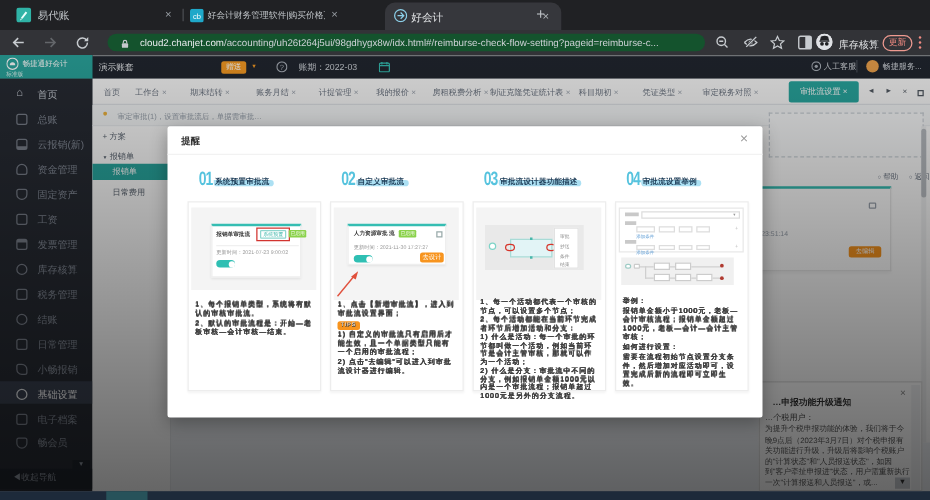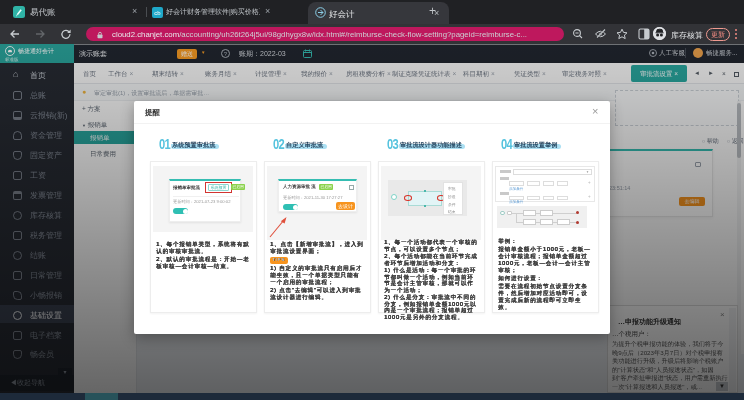--- a/index.html
+++ b/index.html
@@ -8,21 +8,21 @@
   .abs { position:absolute; }
 
   
   #tabstrip { position:absolute; left:0; top:0; width:744px; height:24px; background:#202124; }
   .tabtxt { position:absolute; top:7px; font-size:8.5px; color:#bfc3c7; white-space:nowrap; }
   .tabx { position:absolute; top:6px; font-size:9px; color:#9aa0a6; }
   #activetab { position:absolute; left:281px; top:2px; width:141px; height:22px; background:#36373c; border-radius:8px 8px 0 0;margin-left:27px; }
 
   
   #toolbar { position:absolute; left:0; top:24px; width:744px; height:20px; background:#323337; }
-  #urlpill { position:absolute; left:86px; top:3px; width:478px; height:14px; border-radius:7px; background:#be185d;text-align:center; }
+  #urlpill { position:absolute; left:86px; top:3px; width:478px; height:14px; border-radius:7px; background:#14532d;text-align:center; }
   #urltxt { position:absolute; left:26px; top:3px; font-size:7.8px; color:#cdd1d5; white-space:nowrap; letter-spacing:0px; }
 
   
   #app { position:absolute; left:0; top:44px; width:744px; height:349px; overflow:hidden; background:#eef1f5; }
 
   #topbar { position:absolute; left:0; top:0; width:744px; height:19px; background:#21262f; }
   #logo { position:absolute; left:0; top:0; width:74px; height:19px; background:#2aa49c; }
 
   #tabrow { position:absolute; left:74px; top:19px; width:670px; height:21px; background:#fbfbfb; border-bottom:1px solid #e2e5e9; }
   .ptab { position:absolute; top:7px; font-size:6.5px; color:#6a7380; white-space:nowrap; }

